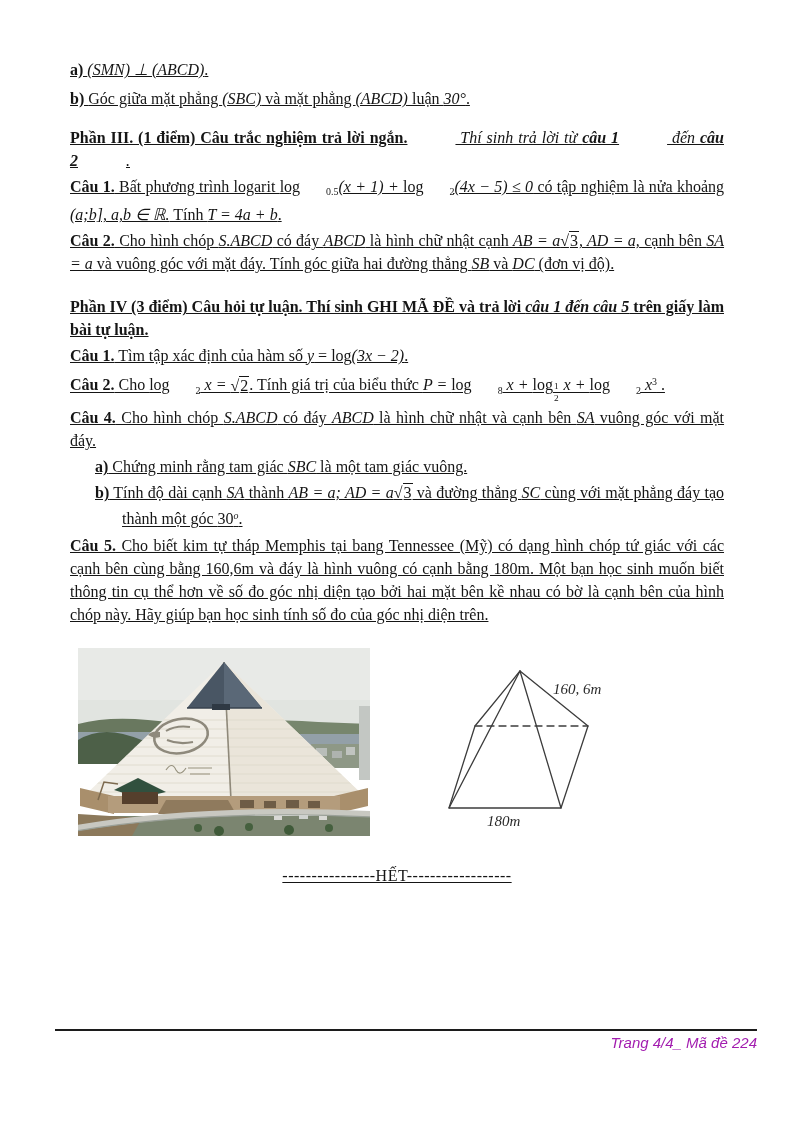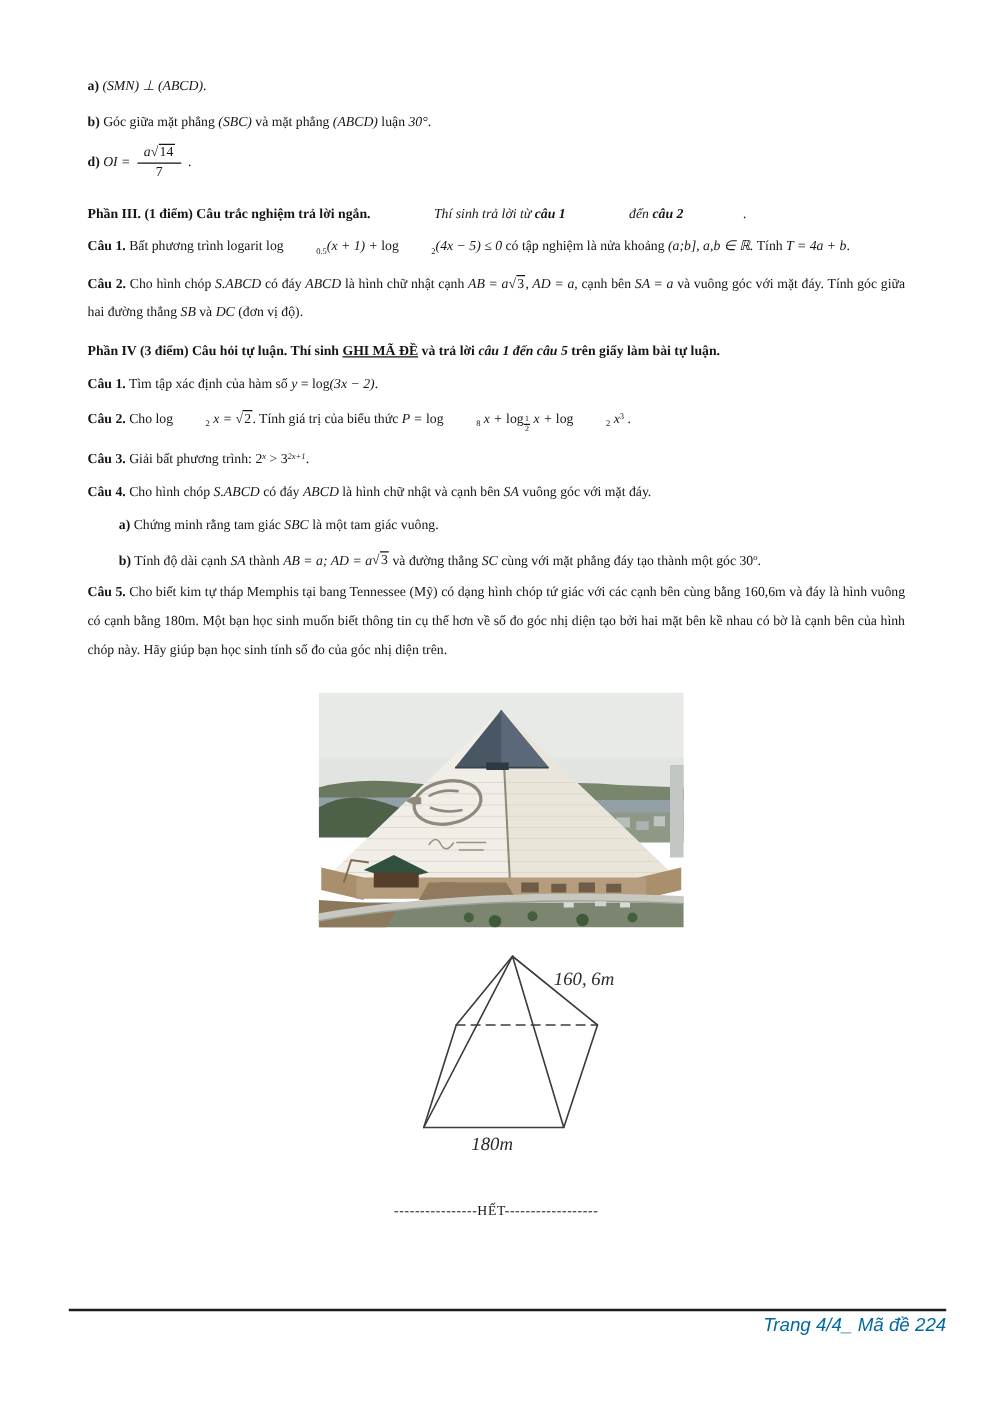--- a/index.html
+++ b/index.html
@@ -1,18 +1,18 @@
 <!DOCTYPE html>
 <html><head>
 <meta charset="utf-8">
 <style>
   html,body{margin:0;padding:0;background:#ffffff;}
   body{width:794px;height:1122px;position:relative;font-family:"Liberation Serif",serif;color:#151515;overflow:hidden;}
   .page{position:absolute;inset:0;padding:58px 70px 0 70px;box-sizing:border-box;}
-  p{margin:0;font-size:11px;line-height:23px;text-align:justify;}
+  p{margin:0;font-size:16px;line-height:23px;text-align:justify;text-decoration:underline;}
   .b{font-weight:bold;}
   .i{font-style:italic;margin-left:48px;}
   .bi{font-weight:bold;font-style:italic;}
   .ub{font-weight:bold;text-decoration:underline;}
   .m{font-style:italic;}
   .fn{font-style:normal;}
   .sub{font-size:0.62em;vertical-align:-0.35em;font-style:normal;letter-spacing:0;margin-left:26px;}
   .sup{font-size:0.62em;vertical-align:0.55em;}
   .sup.m{font-style:italic;}
   .sqrt{white-space:nowrap;font-style:normal;}
@@ -21,54 +21,52 @@
   .frac{display:inline-block;vertical-align:middle;text-align:center;line-height:1.15;margin:0 3px;}
   .frac .num{display:block;border-bottom:1.2px solid currentColor;padding:0 5px 1px;}
   .frac .den{display:block;padding-top:1px;}
   .subfrac{display:inline-block;vertical-align:-1.05em;font-size:0.58em;line-height:1.15;text-align:center;font-style:normal;}
   .subfrac .sfn{display:block;border-bottom:1px solid currentColor;padding:0 1px;}
   .subfrac .sfd{display:block;}
   .stmt{margin-bottom:6px;}
   .stmt-d{margin:2px 0 10px;}
   .h3{margin:16px 0 3px;}
   .para{margin-bottom:3px;}
-  .h4{margin:8px 0 3px;}
+  .h4{margin:20px 0 3px;}
   .sub-item{padding-left:52px;text-indent:-27px;margin-bottom:3px;}
-  .figures{display:flex;align-items:center;margin-top:22px;margin-left:8px;flex-direction:column;}
+  .figures{display:flex;align-items:flex-start;margin-top:22px;margin-left:8px;}
   .photo{width:292px;height:188px;display:block;}
   .diagram{width:220px;height:180px;display:block;margin-left:62px;margin-top:12px;}
   .dlabel{font-family:"Liberation Serif",serif;font-style:italic;font-size:15px;fill:#2a2a2a;}
   .end-line{margin-top:24px;text-align:center;letter-spacing:0.5px;}
-  .footer{position:absolute;left:55px;right:37px;top:1029px;border-top:2px solid #1c1c1c;padding-top:3px;text-align:right;font-family:"Liberation Sans",sans-serif;font-style:italic;font-size:15px;color:#0369a1;margin-top:18px;}
+  .footer{position:absolute;left:55px;right:37px;top:1029px;border-top:2px solid #1c1c1c;padding-top:3px;text-align:right;font-family:"Liberation Sans",sans-serif;font-style:italic;font-size:15px;color:#a21caf;}
 </style>
 </head>
 <body>
 
 <div class="page">
 
   <p class="stmt"><span class="b">a) </span><span class="m">(SMN) ⊥ (ABCD)</span><span>.</span></p>
 
   <p class="stmt"><span class="b">b) </span><span>Góc giữa mặt phẳng </span><span class="m">(SBC)</span><span> và mặt phẳng </span><span class="m">(ABCD)</span><span> luận </span><span class="m">30°</span><span>.</span></p>
 
 
-  <p class="stmt stmt-d"><span class="b">d) </span><span class="m">OI = </span><span class="frac"><span class="num"><span class="m">a</span><span class="sqrt"><span class="rad">14</span></span></span><span class="den">7</span></span><span> .</span></p>
 
   <p class="h3"><span class="b">Phần III. (1 điểm) Câu trắc nghiệm trả lời ngắn.</span><span class="i"> Thí sinh trả lời từ </span><span class="bi">câu 1</span><span class="i"> đến </span><span class="bi">câu 2</span><span class="i">.</span></p>
 
   <p class="para"><span class="b">Câu 1.</span><span> Bất phương trình logarit </span><span class="fn">log</span><span class="sub">0.5</span><span class="m">(x + 1) + </span><span class="fn">log</span><span class="sub">2</span><span class="m">(4x − 5) ≤ 0</span><span> có tập nghiệm là nửa khoảng </span><span class="m">(a;b], a,b ∈ ℝ.</span><span> Tính </span><span class="m">T = 4a + b</span><span>.</span></p>
 
   <p class="para"><span class="b">Câu 2.</span><span> Cho hình chóp </span><span class="m">S.ABCD</span><span> có đáy </span><span class="m">ABCD</span><span> là hình chữ nhật cạnh </span><span class="m">AB = a</span><span class="sqrt"><span class="rad">3</span></span><span class="m">, AD = a,</span><span> cạnh bên </span><span class="m">SA = a</span><span> và vuông góc với mặt đáy. Tính góc giữa hai đường thẳng </span><span class="m">SB</span><span> và </span><span class="m">DC</span><span> (đơn vị độ).</span></p>
 
   <p class="h4"><span class="b">Phần IV (3 điểm) Câu hỏi tự luận. Thí sinh </span><span class="ub">GHI MÃ ĐỀ</span><span class="b"> và trả lời </span><span class="bi">câu 1 đến câu 5</span><span class="b"> trên giấy làm bài tự luận.</span></p>
 
   <p class="para"><span class="b">Câu 1.</span><span> Tìm tập xác định của hàm số </span><span class="m">y</span><span class="fn"> = log</span><span class="m">(3x − 2)</span><span>.</span></p>
 
   <p class="para"><span class="b">Câu 2.</span><span> Cho </span><span class="fn">log</span><span class="sub">2</span><span class="m"> x = </span><span class="sqrt"><span class="rad">2</span></span><span>. Tính giá trị của biểu thức </span><span class="m">P = </span><span class="fn">log</span><span class="sub">8</span><span class="m"> x + </span><span class="fn">log</span><span class="subfrac"><span class="sfn">1</span><span class="sfd">2</span></span><span class="m"> x + </span><span class="fn">log</span><span class="sub">2</span><span class="m"> x</span><span class="sup">3</span><span> .</span></p>
 
-  <p class="para"><span class="b">Câu 3.</span><span> Giải bất phương trình:  </span><span class="fn">2</span><span class="sup m">x</span><span class="fn"> &gt; 3</span><span class="sup m">2x+1</span><span>.</span></p>
 
   <p class="para"><span class="b">Câu 4.</span><span> Cho hình chóp </span><span class="m">S.ABCD</span><span> có đáy </span><span class="m">ABCD</span><span> là hình chữ nhật và cạnh bên </span><span class="m">SA</span><span> vuông góc với mặt đáy.</span></p>
 
   <p class="para sub-item"><span class="b">a)</span><span> Chứng minh rằng tam giác </span><span class="m">SBC</span><span> là một tam giác vuông.</span></p>
 
   <p class="para sub-item"><span class="b">b)</span><span> Tính độ dài cạnh </span><span class="m">SA</span><span> thành </span><span class="m">AB = a; AD = a</span><span class="sqrt"><span class="rad">3</span></span><span> và đường thẳng </span><span class="m">SC</span><span> cùng với mặt phẳng đáy tạo thành một góc </span><span class="fn">30</span><span class="sup m">o</span><span>.</span></p>
 
   <p class="para"><span class="b">Câu 5.</span><span> Cho biết kim tự tháp Memphis tại bang Tennessee (Mỹ) có dạng hình chóp tứ giác với các cạnh bên cùng bằng 160,6m và đáy là hình vuông có cạnh bằng 180m. Một bạn học sinh muốn biết thông tin cụ thể hơn về số đo góc nhị diện tạo bởi hai mặt bên kề nhau có bờ là cạnh bên của hình chóp này. Hãy giúp bạn học sinh tính số đo của góc nhị diện trên.</span></p>
 
   <div class="figures">

